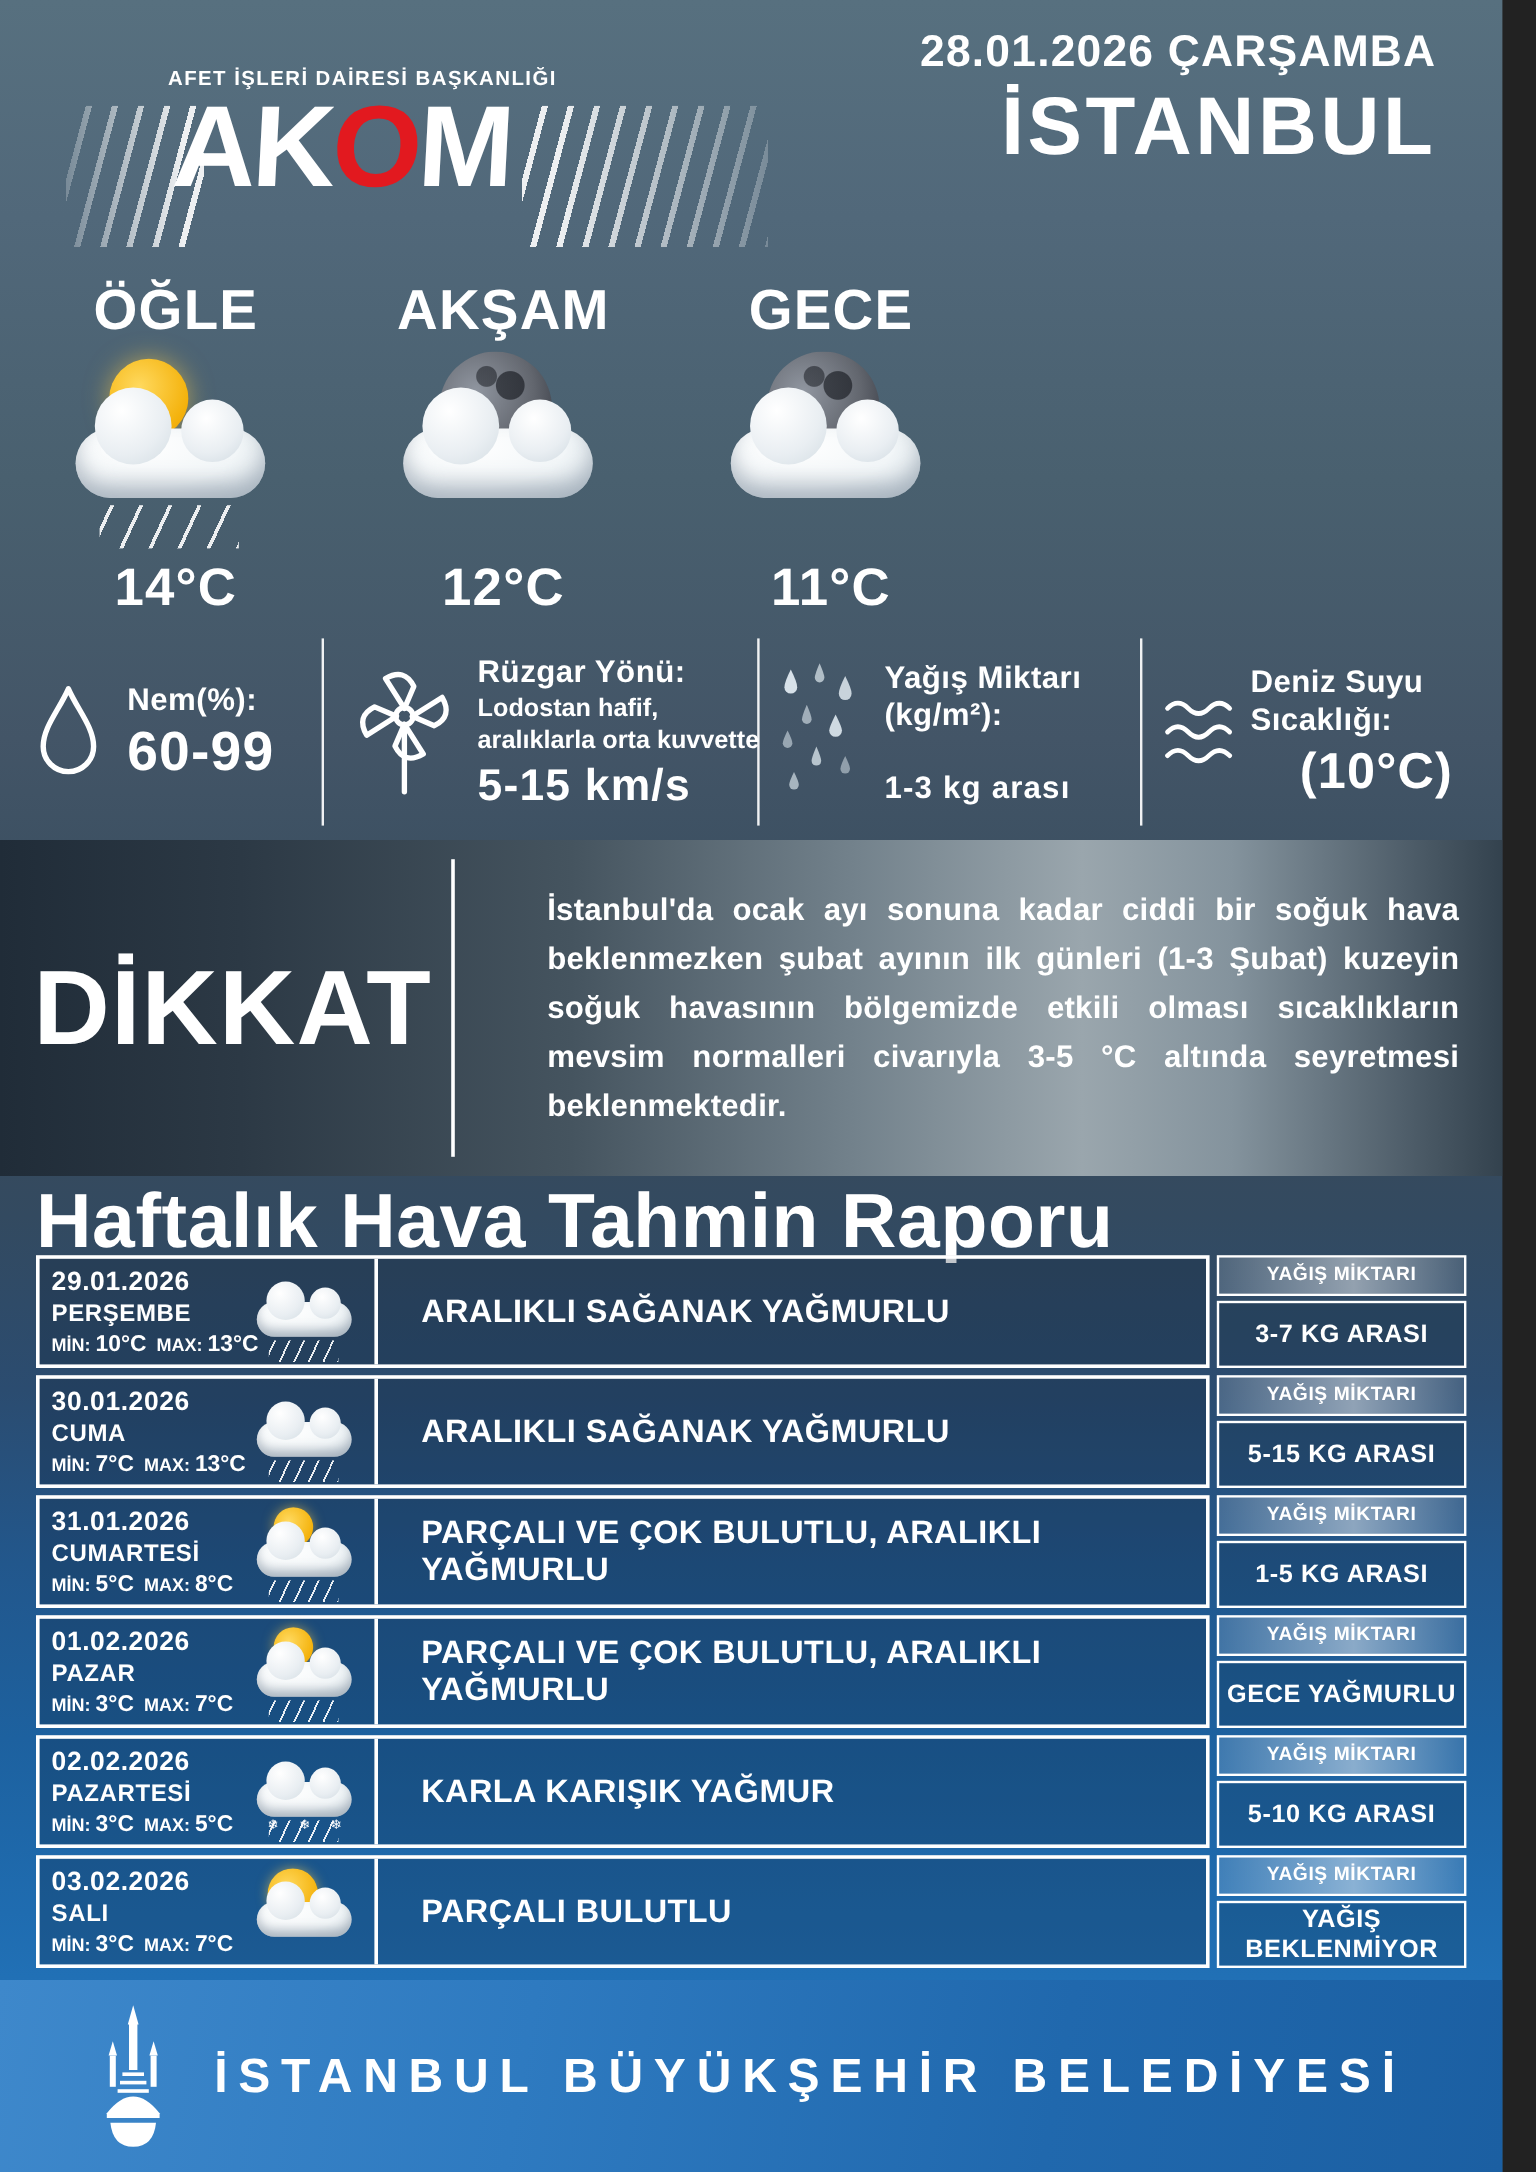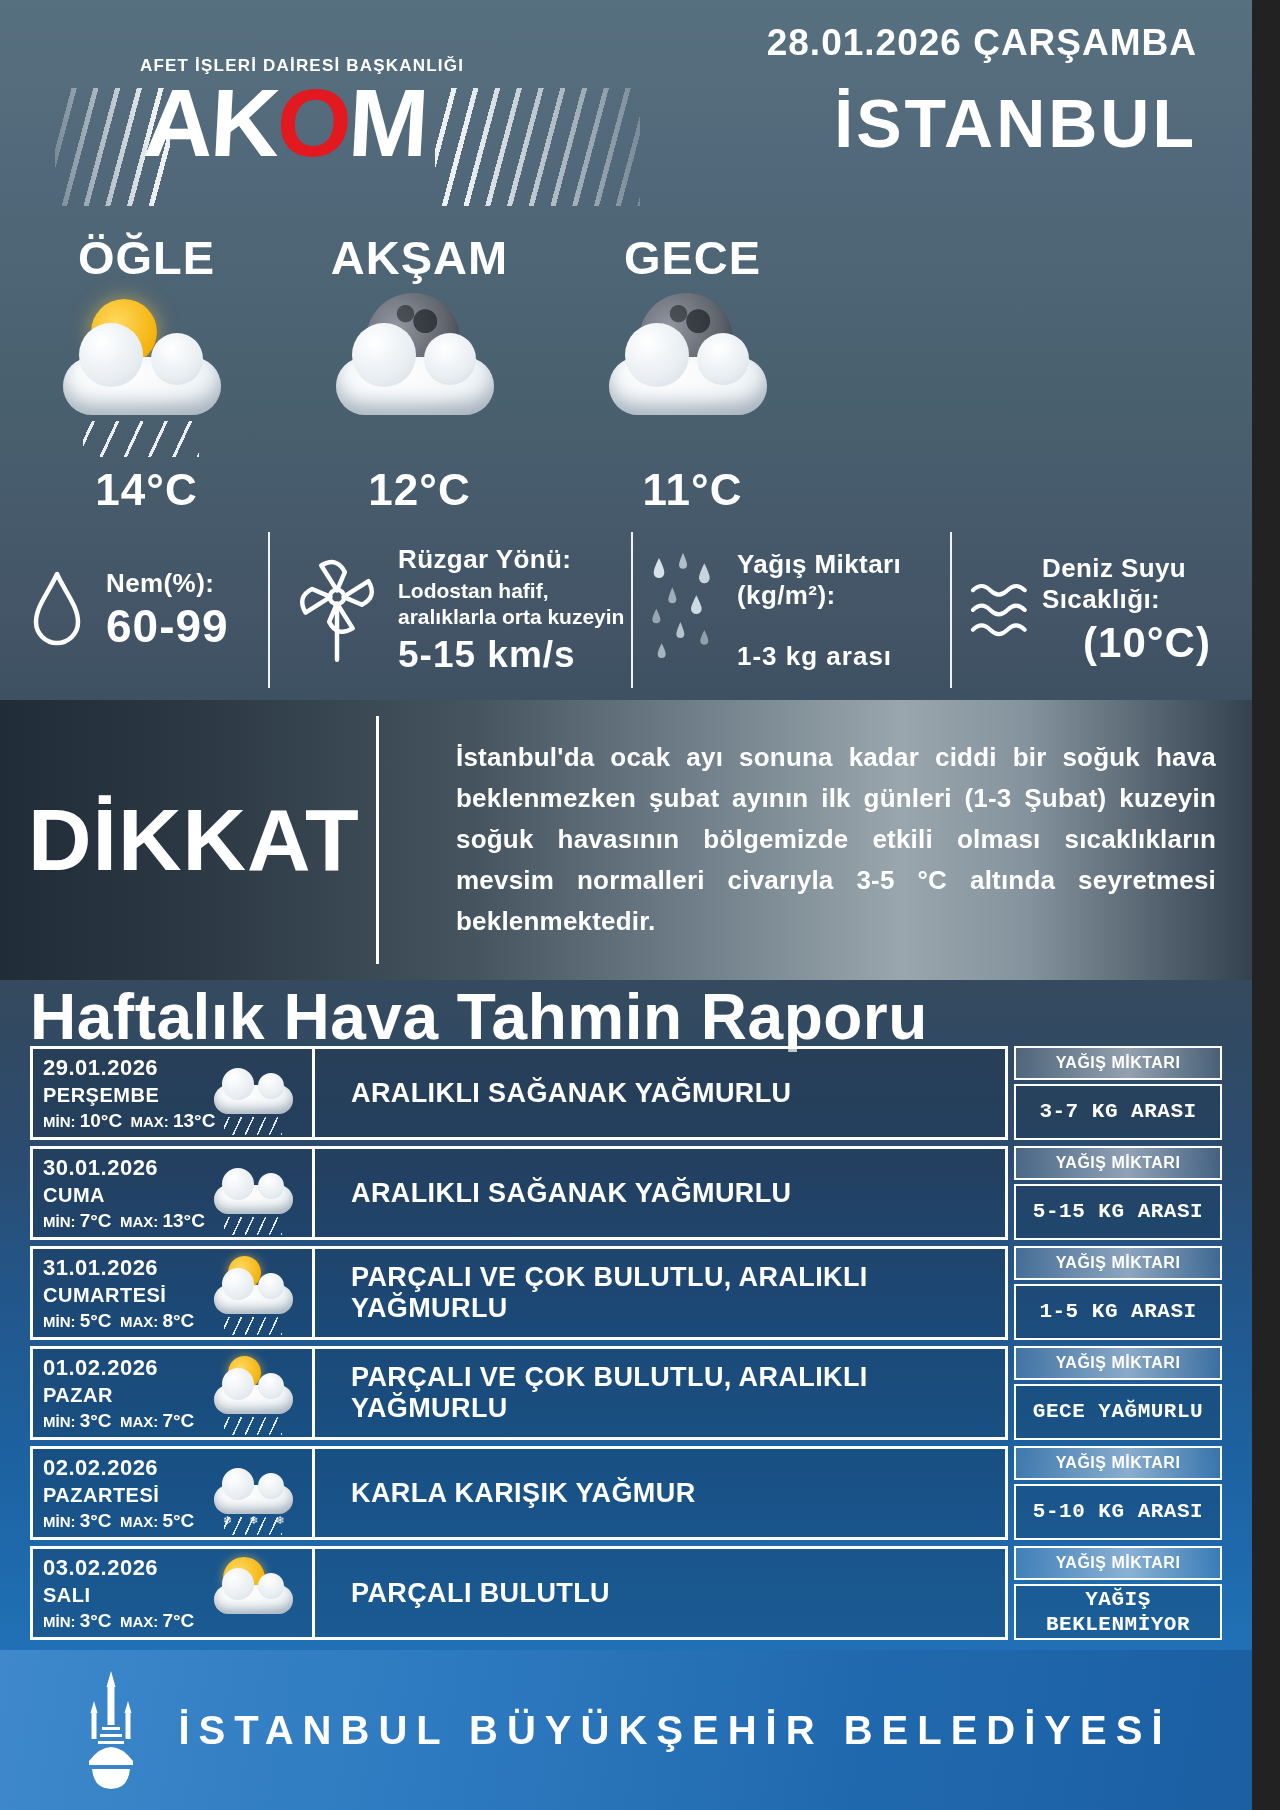--- a/index.html
+++ b/index.html
@@ -16,21 +16,21 @@
   .stripes{position:absolute;top:62px;height:118px;
     background:repeating-linear-gradient(105deg,transparent 0 16px,rgba(255,255,255,.9) 16px 21px);}
   .stripes-left{left:0;width:115px;-webkit-mask-image:linear-gradient(90deg,rgba(0,0,0,.25),#000 85%);mask-image:linear-gradient(90deg,rgba(0,0,0,.25),#000 85%);}
   .stripes-right{left:380px;width:205px;-webkit-mask-image:linear-gradient(270deg,rgba(0,0,0,.25),#000 85%);mask-image:linear-gradient(270deg,rgba(0,0,0,.25),#000 85%);}
   .akom-core{position:absolute;left:85px;top:30px;width:290px;text-align:center;}
   .akom-sub{font-size:17px;font-weight:bold;letter-spacing:1.2px;white-space:nowrap;}
   .akom-word{font-size:96px;font-weight:bold;letter-spacing:-3px;line-height:.98;transform:skewX(-3deg);}
   .akom-o{color:#e2191f;}
   .hright{position:absolute;right:55px;top:22px;text-align:right;}
   .hdate{font-size:37px;font-weight:bold;letter-spacing:1px;}
-  .hcity{font-size:68px;font-weight:bold;letter-spacing:3px;margin-top:20px;}
+  .hcity{font-size:68px;font-weight:bold;letter-spacing:3px;margin-top:2px;}
   
   .periods{position:absolute;left:0;top:230px;width:100%;height:290px;
     display:grid;grid-template-columns:repeat(4,1fr);padding:0 150px 0 10px;box-sizing:border-box;}
   .period{text-align:center;}
   .p-label{font-size:47px;font-weight:bold;letter-spacing:1px;}
   .p-temp{font-size:44px;font-weight:bold;letter-spacing:1px;}
   
   .wicon{position:relative;display:block;}
   .wicon-inner{position:absolute;left:0;top:0;width:200px;height:170px;}
   .wicon-lg{width:200px;height:170px;margin:8px auto 2px;}
@@ -100,21 +100,21 @@
   .wleft .wicon-sm{position:absolute;right:6px;top:4px;}
   .wdesc{flex:1;display:flex;align-items:center;padding-left:36px;
     font-size:27px;font-weight:bold;letter-spacing:.4px;}
   .wright{flex:0 0 208px;display:flex;flex-direction:column;gap:4px;}
   .wph{height:30px;border:2px solid #fff;box-sizing:content-box;
     background:linear-gradient(90deg,rgba(255,255,255,.15),rgba(255,255,255,.48) 55%,rgba(255,255,255,.12));
     font-size:16px;font-weight:bold;letter-spacing:.5px;
     display:flex;align-items:center;justify-content:center;}
   .wpv{flex:1;border:2px solid #fff;background:rgba(10,28,46,.2);
     display:flex;align-items:center;justify-content:center;text-align:center;
-    font-size:21px;font-weight:bold;line-height:1.2;padding:0 6px;letter-spacing:.5px;font-family:Liberation Mono, monospace;}
+    font-size:21px;font-weight:bold;line-height:1.2;padding:0 6px;letter-spacing:.5px;}
   
   .footer{position:absolute;left:0;top:1650px;width:100%;height:160px;
     background:linear-gradient(100deg,#3e88cb 0%,#2e7ac0 35%,#2068ad 70%,#1b5fa2 100%);
     display:flex;align-items:center;justify-content:center;gap:36px;}
   .ibb-logo{display:block;}
   .f-text{font-size:40px;font-weight:bold;letter-spacing:9px;white-space:nowrap;}
 </style>
 </head>
 <body>
 
@@ -185,21 +185,21 @@
             <path d="M32 27 L20 8 Q32 1 38 13 Z"></path>
             <path d="M37 32 L56 20 Q63 32 51 38 Z"></path>
             <path d="M32 37 L44 56 Q32 63 26 51 Z"></path>
             <path d="M27 32 L8 44 Q1 32 13 26 Z"></path>
             <circle cx="32" cy="32" r="5.5"></circle>
             <path d="M32 40 V 80"></path>
           </g>
         </svg>
       <div>
         <div class="mlabel">Rüzgar Yönü:</div>
-        <div class="mdesc">Lodostan hafif, aralıklarla orta kuzeyin</div>
+        <div class="mdesc">Lodostan hafif, aralıklarla orta kuvvette</div>
         <div class="mval">5-15 km/s</div>
       </div>
     </div>
     <div class="mcell m2">
       <svg class="micon" width="80" height="120" viewBox="0 0 60 90">
           <g fill="#dfe9f0">
             <path opacity=".95" d="m12 6 q-4 8-4 11a4 4 0 0 0 8 0q0-3-4-11z"></path>
             <path opacity=".7" d="m30 2 q-3 7-3 9a3 3 0 0 0 6 0q0-2-3-9z"></path>
             <path opacity=".85" d="m46 10 q-4 8-4 11a4 4 0 0 0 8 0q0-3-4-11z"></path>
             <path opacity=".6" d="m22 28 q-3 7-3 9a3 3 0 0 0 6 0q0-2-3-9z"></path>

